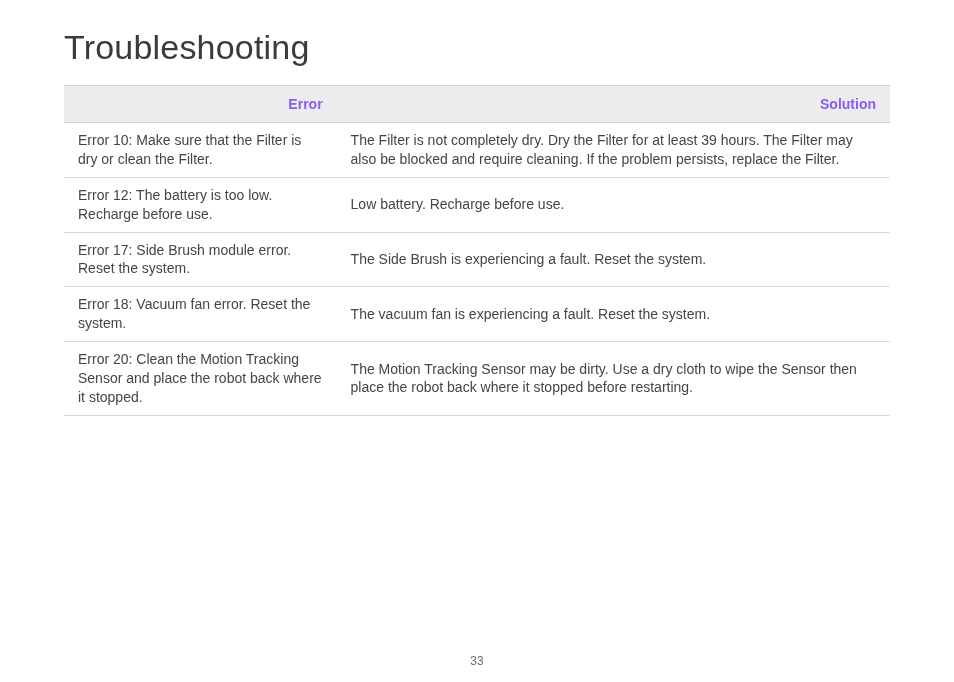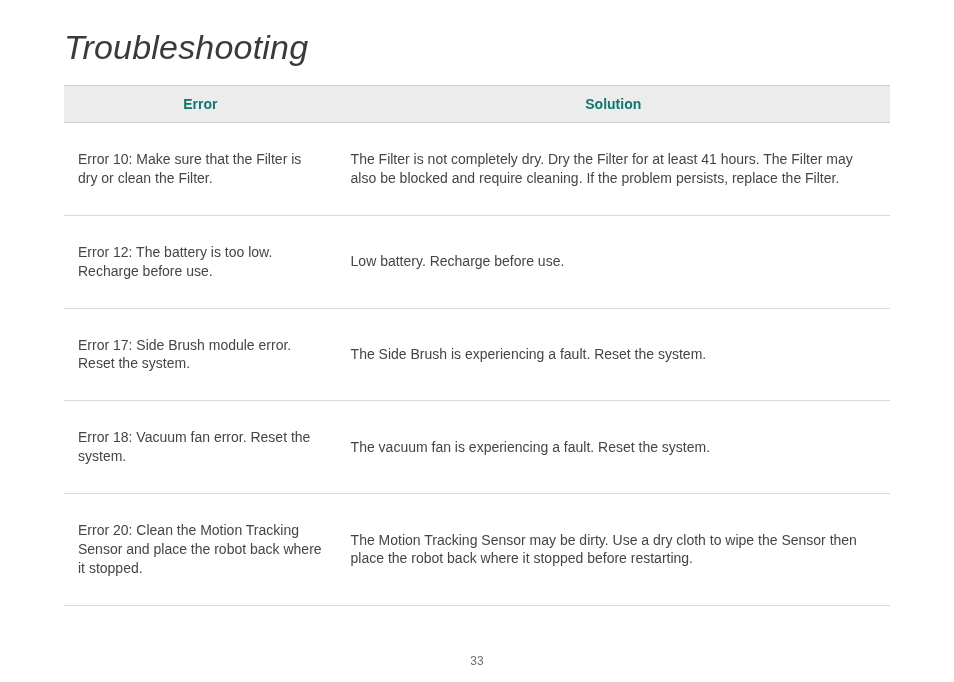--- a/index.html
+++ b/index.html
@@ -15,44 +15,43 @@
     min-height: 682px;
     padding: 28px 64px 24px 64px;
     position: relative;
   }
   h1.title {
     margin: 0 0 18px 0;
     font-size: 34px;
     font-weight: 400;
     color: #3a3a3a;
     letter-spacing: 0.2px;
-    font-style: italic;
   }
   table.trbl {
     width: 100%;
     border-collapse: collapse;
     table-layout: fixed;
   }
   table.trbl thead th {
     background: #ececec;
-    text-align: center;
+    text-align: right;
     font-weight: 600;
     font-size: 14px;
-    color: #0f766e;
+    color: #8b5cf6;
     padding: 10px 14px;
     border-top: 1px solid #cfcfcf;
     border-bottom: 1px solid #cfcfcf;
   }
   table.trbl col.col-error { width: 33%; }
   table.trbl col.col-solution { width: 67%; }
   table.trbl tbody td {
     font-size: 14px;
     line-height: 1.35;
     color: #454545;
-    padding: 27px 14px;
+    padding: 8px 14px;
     vertical-align: middle;
     border-bottom: 1px solid #d9d9d9;
   }
   .page-number {
     position: absolute;
     bottom: 14px;
     left: 0;
     width: 100%;
     text-align: center;
     font-size: 12px;
@@ -73,21 +72,21 @@
     </colgroup>
     <thead>
       <tr>
         <th>Error</th>
         <th>Solution</th>
       </tr>
     </thead>
     <tbody>
       <tr>
         <td>Error 10: Make sure that the Filter is dry or clean the Filter.</td>
-        <td>The Filter is not completely dry. Dry the Filter for at least 41 hours. The Filter may also be blocked and require cleaning. If the problem persists, replace the Filter.</td>
+        <td>The Filter is not completely dry. Dry the Filter for at least 39 hours. The Filter may also be blocked and require cleaning. If the problem persists, replace the Filter.</td>
       </tr>
       <tr>
         <td>Error 12: The battery is too low. Recharge before use.</td>
         <td>Low battery. Recharge before use.</td>
       </tr>
       <tr>
         <td>Error 17: Side Brush module error. Reset the system.</td>
         <td>The Side Brush is experiencing a fault. Reset the system.</td>
       </tr>
       <tr>

